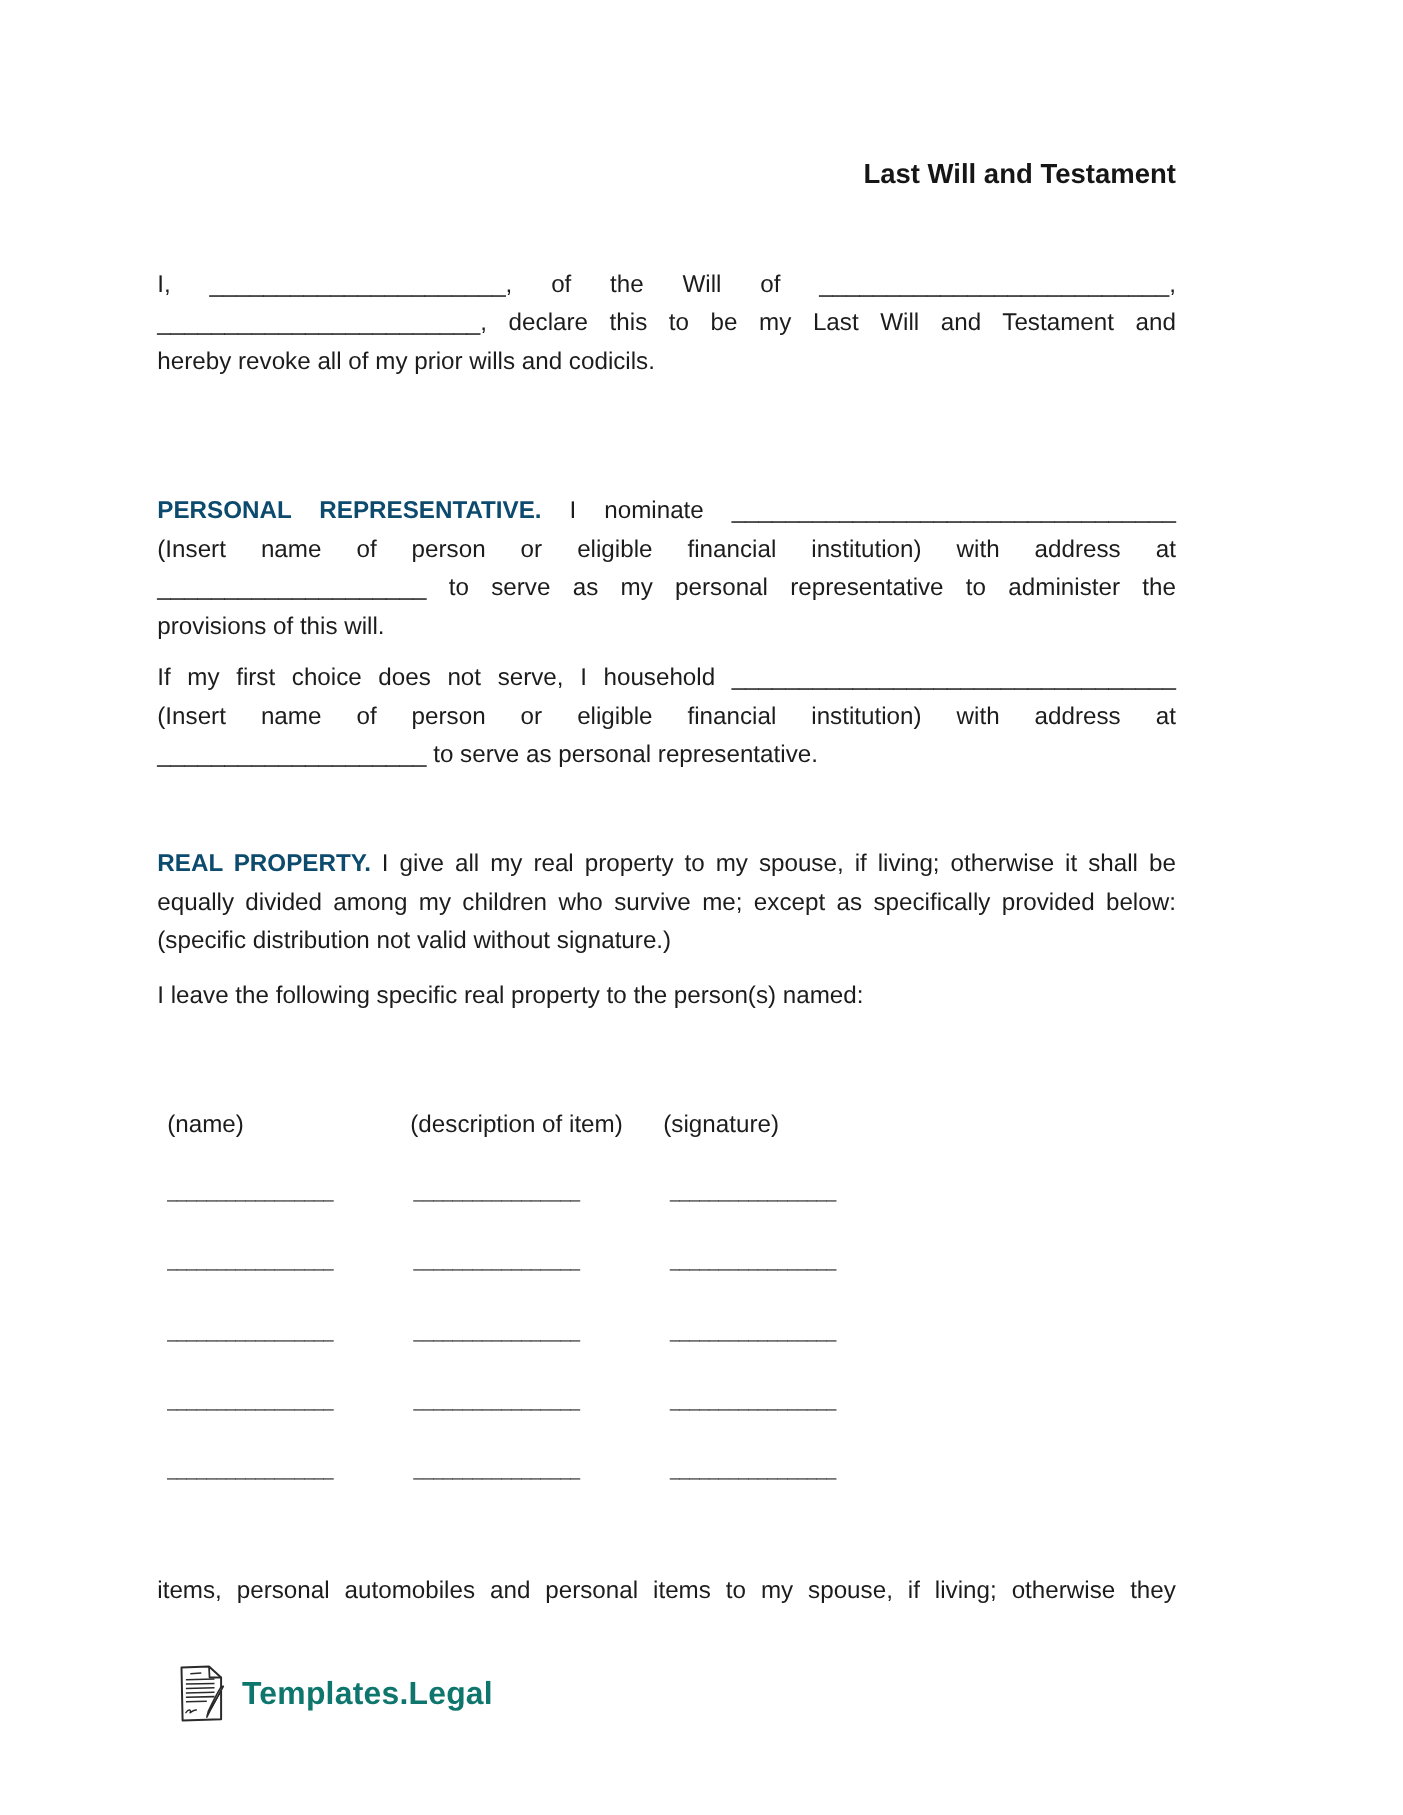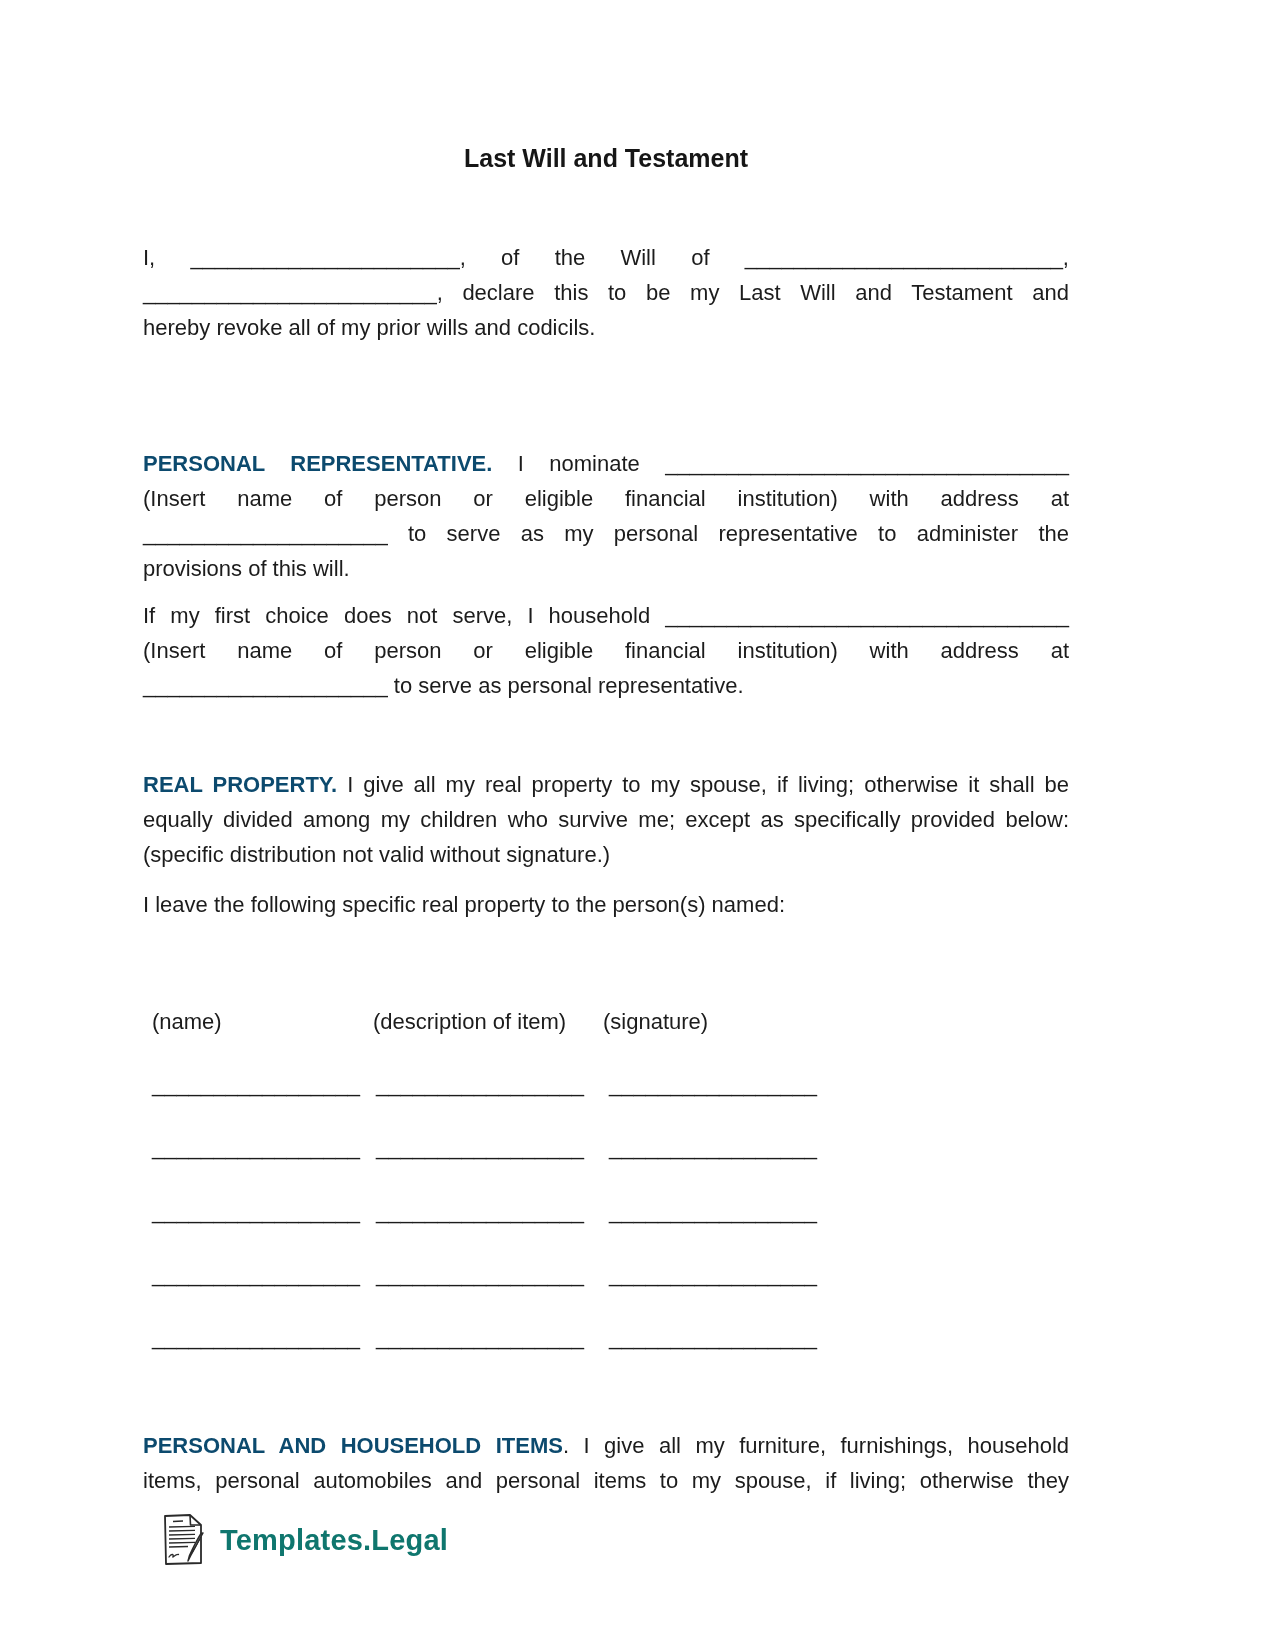--- a/index.html
+++ b/index.html
@@ -9,35 +9,35 @@
     background:#ffffff;
     font-family:"Liberation Sans", sans-serif;
     color:#1c1c1c;
     overflow:hidden;
   }
   .content{
     position:absolute;left:143px;top:0;width:926px;height:1650px;
   }
   .title{
     position:absolute;left:0;top:143px;width:926px;
-    margin:0;text-align:center;
+    margin:0;text-align:right;
     font-size:25px;line-height:30px;font-weight:700;color:#161616;
   }
   .para{position:absolute;left:0;width:926px;}
   .line{font-size:22px;line-height:35px;white-space:normal;}
   .jl{text-align:justify;text-align-last:justify;}
   .ll{text-align:right;text-align-last:left;}
   .b{font-weight:700;color:#0c4a6e;}
   
   .thead{position:absolute;width:926px;font-size:22px;line-height:24px;}
   .thead span{position:absolute;top:0;white-space:nowrap;}
   .th-name{left:9px;}
   .th-desc{left:230px;text-align:center;}
   .th-sig{left:460px;}
-  .blank-row{position:absolute;width:926px;height:24px;font-size:22px;line-height:24px;}
+  .blank-row{position:absolute;width:926px;height:24px;font-size:16px;line-height:24px;}
   .blank-row span{position:absolute;top:0;white-space:nowrap;letter-spacing:0;}
   .bl1{left:9px;}
   .bl2{left:233px;}
   .bl3{left:466px;}
   
   .brand{position:absolute;left:0;top:1511px;width:500px;height:60px;}
   .brand-icon{position:absolute;left:15px;top:2px;width:50px;height:54px;}
   .brand-text{
     position:absolute;left:77px;top:0;height:58px;line-height:58px;
     font-size:29px;font-weight:700;color:#0f766e;letter-spacing:0.2px;
@@ -106,21 +106,20 @@
       <span class="bl2">_________________</span>
       <span class="bl3">_________________</span>
     </div>
     <div class="blank-row" style="top:1326px">
       <span class="bl1">_________________</span>
       <span class="bl2">_________________</span>
       <span class="bl3">_________________</span>
     </div>
 
     <div class="para" style="top:1428px">
-      <div class="line jl"><span class="b">PERSONAL AND HOUSEHOLD ITEMS</span><span>. I give all my furniture, furnishings, household</span></div>
       <div class="line jl">items, personal automobiles and personal items to my spouse, if living; otherwise they</div>
     </div>
 
     <div class="brand">
       <svg class="brand-icon" viewBox="0 0 50 54" xmlns="http://www.w3.org/2000/svg" fill="none">
         <path d="M7 3 L32 2 L43 12 L43 50 L8 51 Z" fill="#ffffff" stroke="#2a2a2a" stroke-width="1.8" stroke-linejoin="round"></path>
         <path d="M32 2 L32.5 12 L43 12" fill="none" stroke="#2a2a2a" stroke-width="1.6" stroke-linejoin="round"></path>
         <path d="M15 8.5 L25 8" stroke="#2a2a2a" stroke-width="1.4"></path>
         <path d="M11 14 L37 13.4" stroke="#2a2a2a" stroke-width="1.4"></path>
         <path d="M11 18 L37 17.4" stroke="#2a2a2a" stroke-width="1.4"></path>

